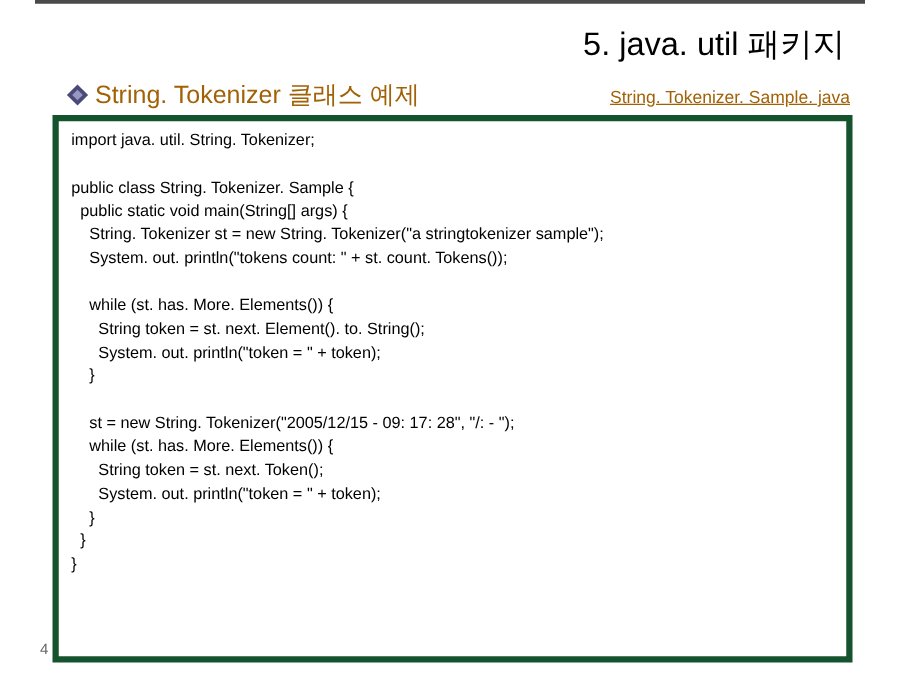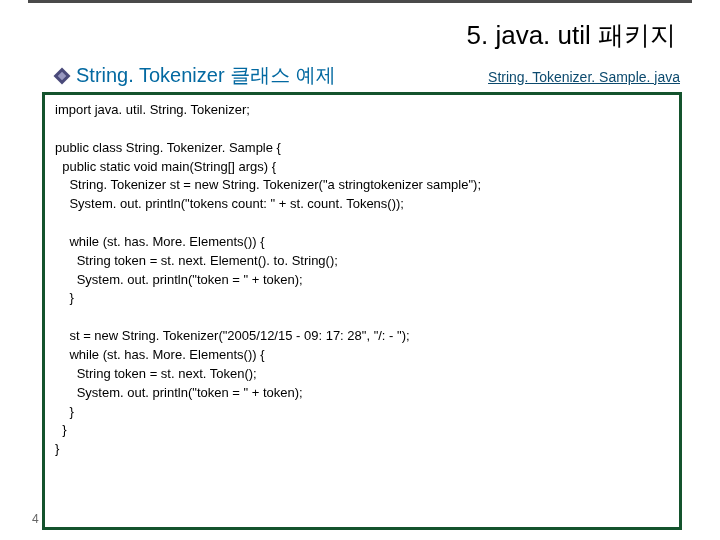--- a/index.html
+++ b/index.html
@@ -62,34 +62,34 @@
     position: absolute;
     width: 6px;
     height: 6px;
     background: #9898c0;
     transform: rotate(45deg);
     top: 3px;
     left: 3px;
   }
   .subtitle-text {
     font-size: 20px;
-    color: #0369a1;
+    color: #a16207;
   }
   .filename {
     font-size: 14px;
-    color: #0c4a6e;
+    color: #a16207;
     text-decoration: underline;
   }
   .code-box {
     position: absolute;
     top: 92px;
     left: 42px;
     right: 38px;
     bottom: 10px;
-    border: 3px solid #14532d;
+    border: 5px solid #14532d;
     padding: 6px 10px;
     font-size: 13px;
     line-height: 1.45;
     color: #000;
     font-family: Arial, sans-serif;
     white-space: pre;
     overflow: hidden;
   }
   .page-num {
     position: absolute;

